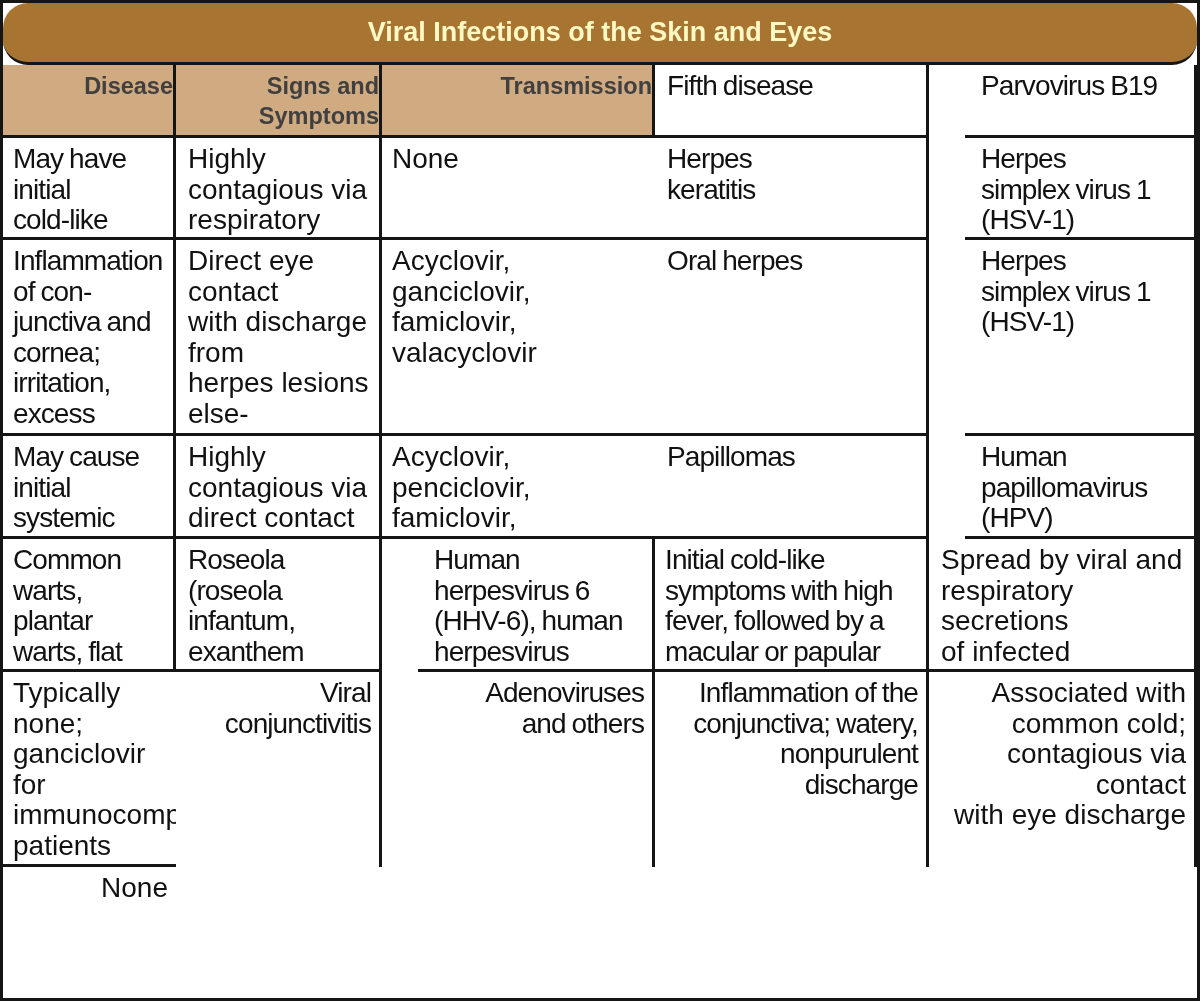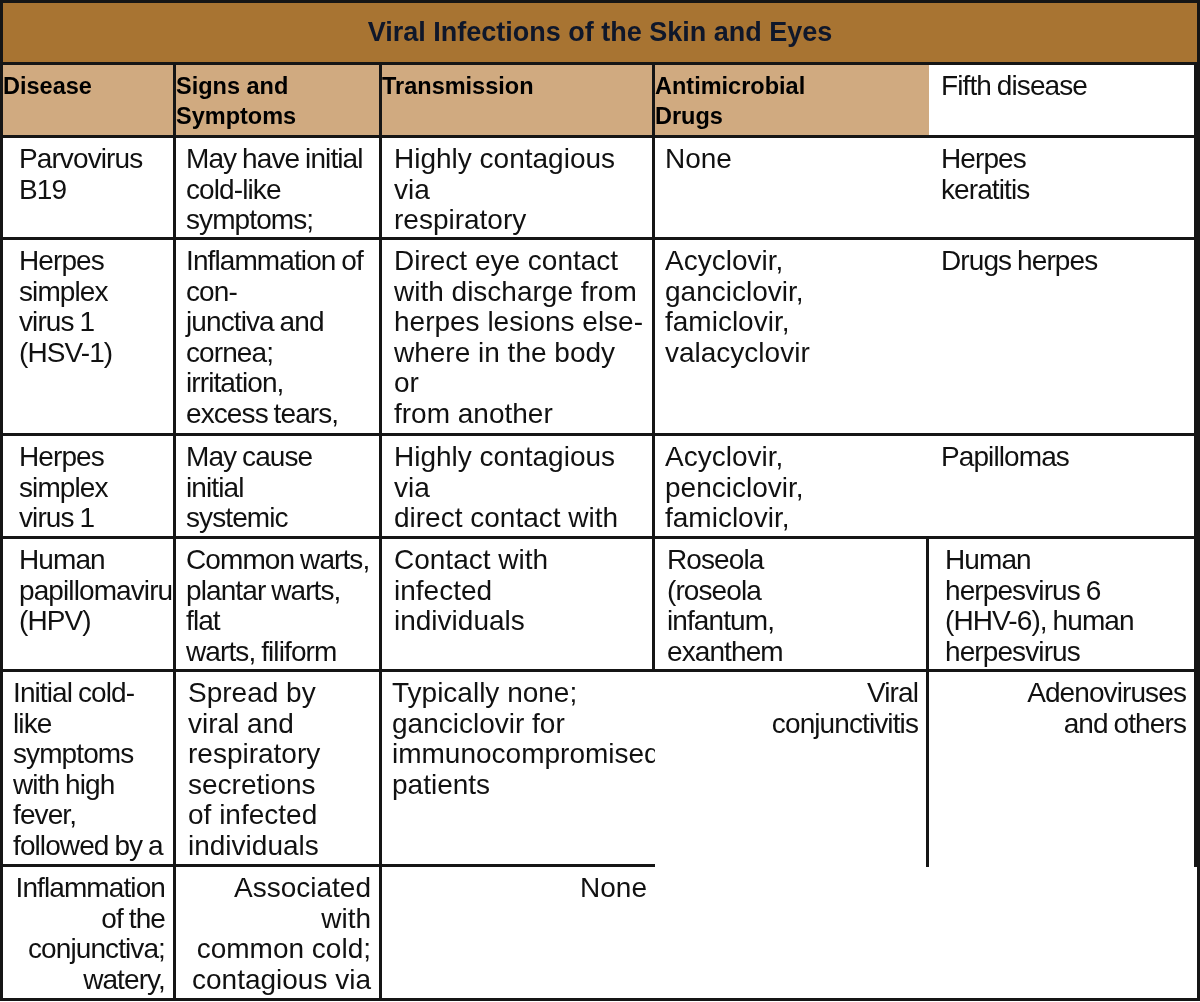--- a/index.html
+++ b/index.html
@@ -3,65 +3,63 @@
 <meta charset="utf-8">
 <style>
   html, body { margin: 0; padding: 0; background: #ffffff; }
   body { width: 1200px; height: 1002px; overflow: hidden; position: relative; }
   .table {
     position: absolute; left: 0; top: 0; width: 1200px; height: 1001px;
     box-sizing: border-box; border: 3px solid #151515; background: #ffffff;
   }
   .title {
     position: absolute; left: 0; top: 0; width: 1194px; height: 59px;
-    background: #a87432; color: #0f172a;
+    background: #a87432; color: #fef9c3;
     font-family: "Liberation Sans", sans-serif; font-weight: bold; font-size: 27px;
     display: flex; align-items: center; justify-content: center;
-    border-bottom: 3px solid #151515; box-sizing: content-box;
+    border-bottom: 3px solid #151515; box-sizing: content-box; border-radius: 25px;
   }
   .grid {
     position: absolute; left: 0; top: 62px; width: 1194px;
     display: grid;
     grid-template-columns: 173px 206px 273px 274px 268px;
     grid-template-rows: 73px 102px 196px 103px 133px 195px 132px;
   }
   .cell {
     box-sizing: border-box; border-right: 3px solid #151515; border-bottom: 3px solid #151515;
     padding: 6px 8px 0 10px; font-family: "Liberation Sans", sans-serif; font-size: 28px;
     line-height: 30.6px; color: #111111; white-space: pre-line; overflow: hidden;
   }
   .cell.lastcol { border-right: none; }
   .cell.lastrow { border-bottom: none; text-align: right; }
   .cell.narrow { letter-spacing: -0.9px; word-spacing: -1px; }
   .hcell {
     box-sizing: border-box; border-right: 3px solid #151515; border-bottom: 3px solid #151515;
-    background: #d0aa80; color: #000000;
+    background: #d0aa80; color: #404040;
     font-family: "Liberation Sans", sans-serif; font-weight: bold; font-size: 23.5px;
-    line-height: 30px; text-align: left; padding-top: 6px; white-space: pre-line;
+    line-height: 30px; text-align: right; padding-top: 6px; white-space: pre-line;
   }
   .hcell.lastcol { border-right: none; }
   .grid .c0 { padding-left: 12px; }
-  .grid .c1 { padding-left: 16px; }
+  .grid .c1 { padding-left: 16px; margin-left: 36px; }
   .grid .c2 { }
   .grid .c3 { padding-left: 12px; }
   .grid .c4 { padding-left: 10px; }
 </style>
 </head>
 <body>
 
 <div class="table">
   <div class="title">Viral Infections of the Skin and Eyes</div>
   <div class="grid">
 
     <div class="hcell">Disease</div>
     <div class="hcell">Signs and
 Symptoms</div>
     <div class="hcell">Transmission</div>
-    <div class="hcell lastcol">Antimicrobial
-Drugs</div>
 
     <div class="cell c0 narrow">Fifth disease</div>
     <div class="cell c1 narrow">Parvovirus B19</div>
     <div class="cell c2 narrow">May have initial
 cold-like symptoms;
 “slapped cheek” rash</div>
     <div class="cell c3">Highly contagious via
 respiratory secretions
 of infected individuals</div>
     <div class="cell c4 lastcol">None</div>
@@ -79,43 +77,41 @@
 leading to blindness</div>
     <div class="cell c3">Direct eye contact
 with discharge from
 herpes lesions else-
 where in the body or
 from another infected
 individual</div>
     <div class="cell c4 lastcol">Acyclovir, ganciclovir,
 famiclovir, valacyclovir</div>
 
-    <div class="cell c0 narrow">Drugs herpes</div>
+    <div class="cell c0 narrow">Oral herpes</div>
     <div class="cell c1 narrow">Herpes
 simplex virus 1
 (HSV-1)</div>
     <div class="cell c2 narrow">May cause initial
 systemic symptoms;
 cold sores</div>
     <div class="cell c3">Highly contagious via
 direct contact with
 infected individuals</div>
     <div class="cell c4 lastcol">Acyclovir, penciclovir,
 famiclovir, valacyclovir</div>
 
     <div class="cell c0 narrow">Papillomas</div>
     <div class="cell c1 narrow">Human
 papillomavirus
 (HPV)</div>
     <div class="cell c2 narrow">Common warts,
 plantar warts, flat
 warts, filiform warts,
 and others</div>
-    <div class="cell c3">Contact with infected
-individuals</div>
 
     <div class="cell c0 narrow">Roseola
 (roseola
 infantum,
 exanthem
 subitum)</div>
     <div class="cell c1 narrow">Human
 herpesvirus 6
 (HHV-6), human
 herpesvirus

